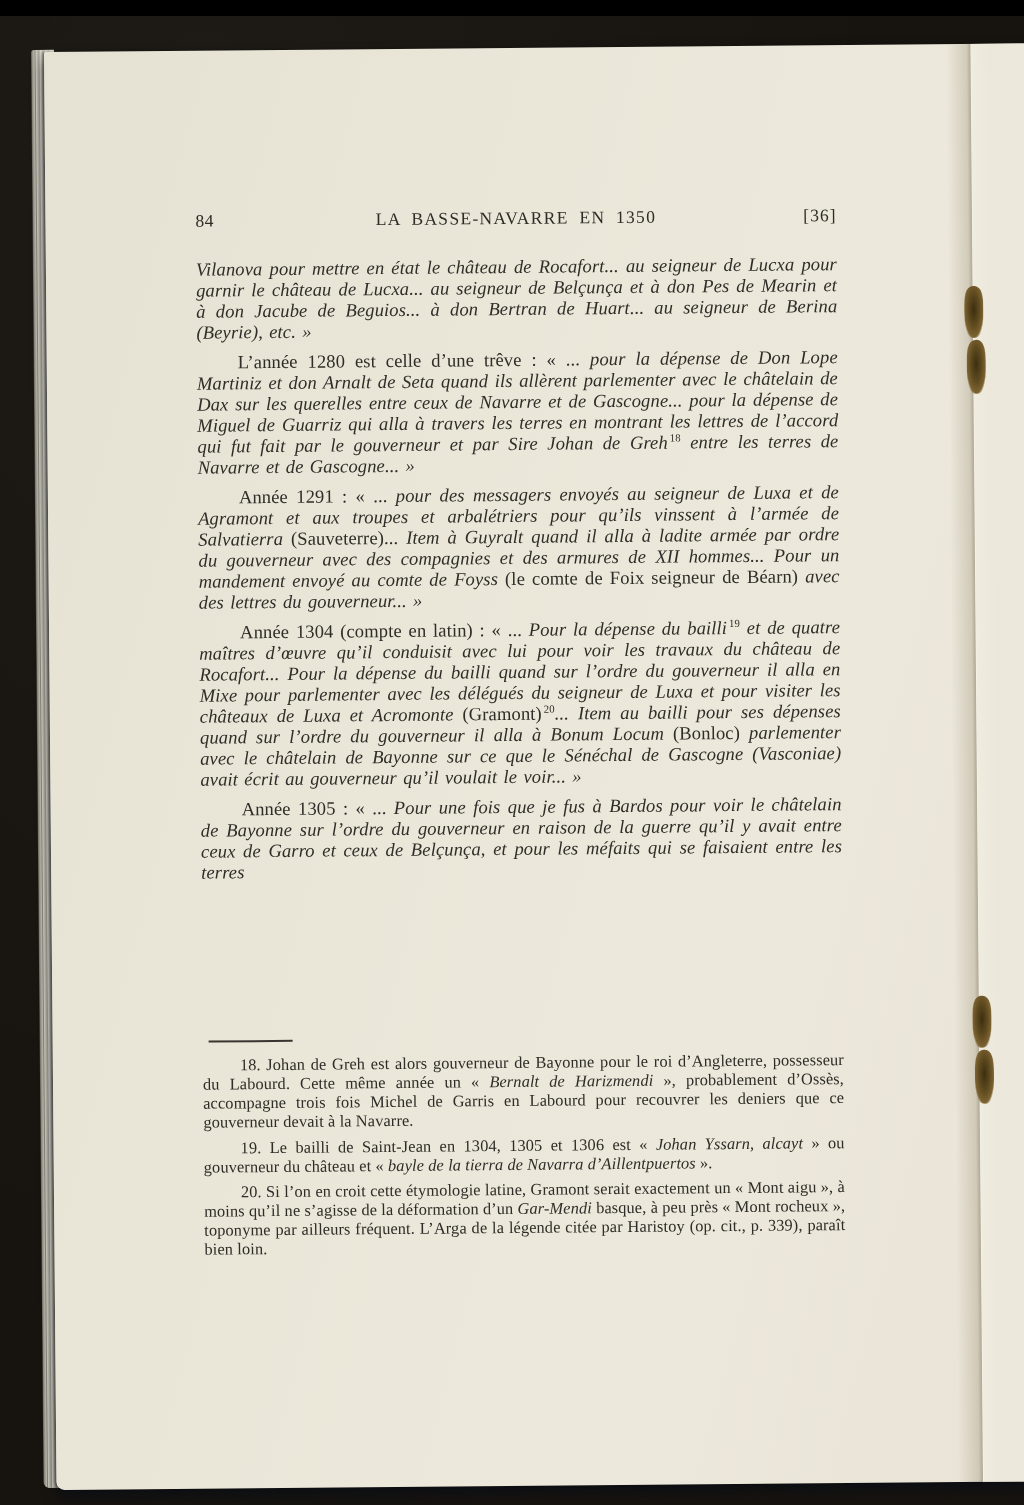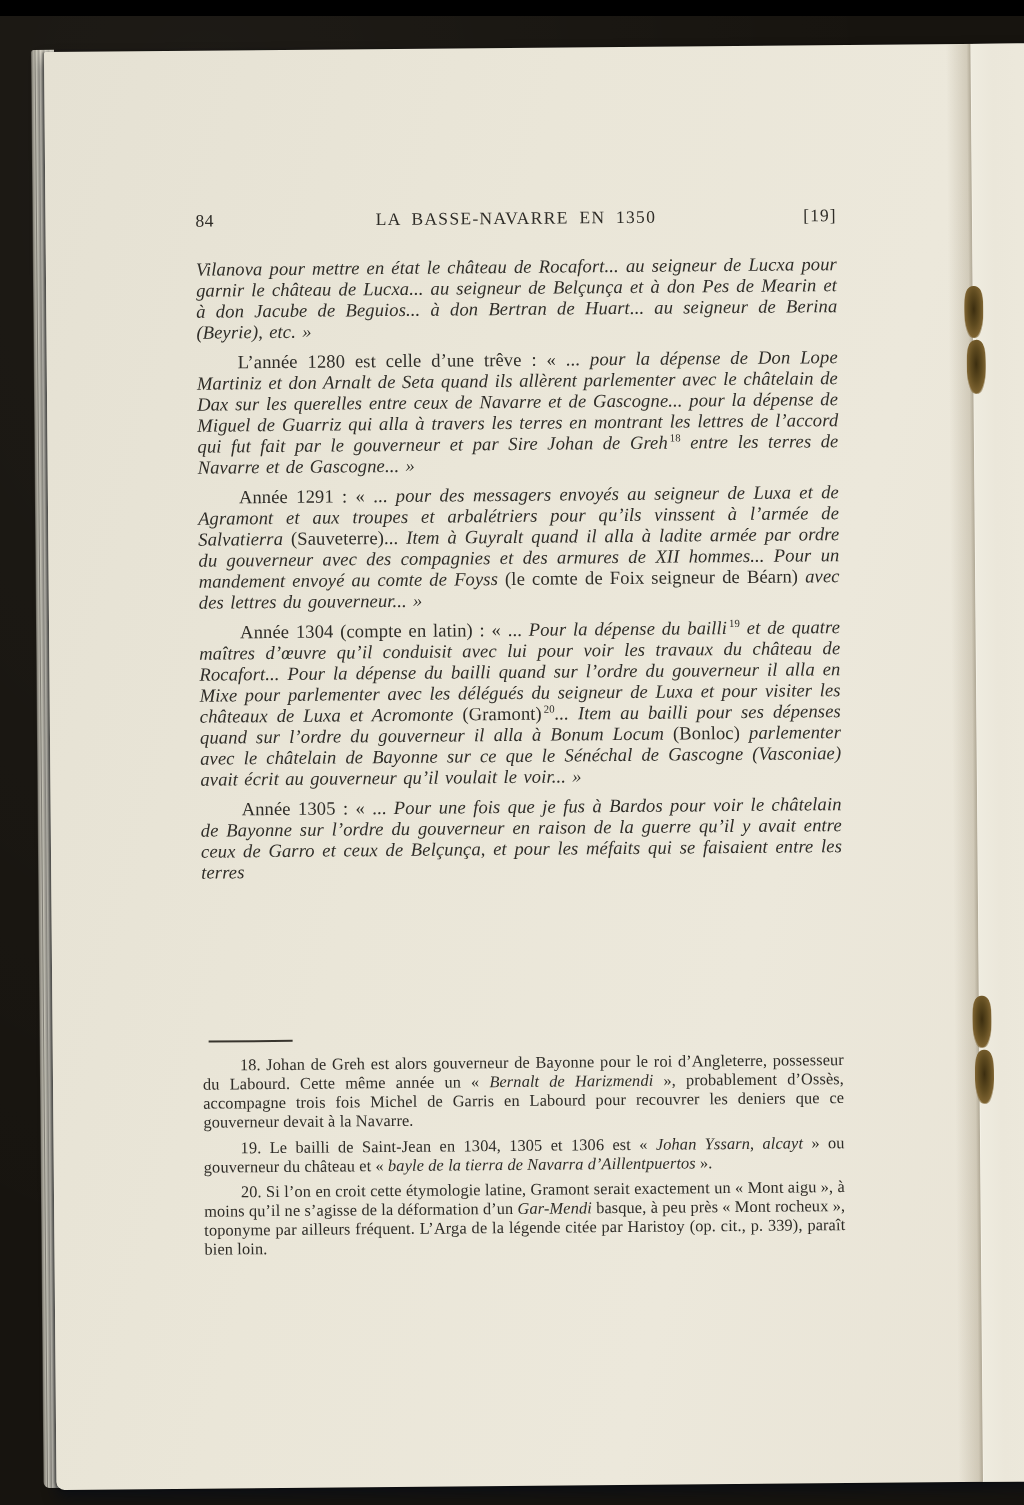--- a/index.html
+++ b/index.html
@@ -143,21 +143,21 @@
     <div class="binding-mark" style="left:920px; top:952px; height:110px;">
       <div class="blob b1"></div>
       <div class="blob b2"></div>
     </div>
 
     <div class="text-block">
 
       <div class="page-header">
         <span class="page-number">84</span>
         <span class="running-title">LA BASSE-NAVARRE EN 1350</span>
-        <span class="column-ref">[19]</span>
+        <span class="column-ref">[36]</span>
       </div>
 
       <div class="body-text">
         <p><span class="it">Vilanova pour mettre en état le château de Rocafort... au seigneur de Lucxa pour garnir le château de Lucxa... au seigneur de Belçunça et à don Pes de Mearin et à don Jacube de Beguios... à don Bertran de Huart... au seigneur de Berina (Beyrie), etc. »</span></p>
         <p class="indent"><span>L’année 1280 est celle d’une trêve : « ... </span><span class="it">pour la dépense de Don Lope Martiniz et don Arnalt de Seta quand ils allèrent parlementer avec le châtelain de Dax sur les querelles entre ceux de Navarre et de Gascogne... pour la dépense de Miguel de Guarriz qui alla à travers les terres en montrant les lettres de l’accord qui fut fait par le gouverneur et par Sire Johan de Greh</span><sup>18</sup><span class="it"> entre les terres de Navarre et de Gascogne... »</span></p>
         <p class="indent"><span>Année 1291 : « ... </span><span class="it">pour des messagers envoyés au seigneur de Luxa et de Agramont et aux troupes et arbalétriers pour qu’ils vinssent à l’armée de Salvatierra </span><span>(Sauveterre)... </span><span class="it">Item à Guyralt quand il alla à ladite armée par ordre du gouverneur avec des compagnies et des armures de XII hommes... Pour un mandement envoyé au comte de Foyss </span><span>(le comte de Foix seigneur de Béarn) </span><span class="it">avec des lettres du gouverneur... »</span></p>
         <p class="indent"><span>Année 1304 (compte en latin) : « ... </span><span class="it">Pour la dépense du bailli</span><sup>19</sup><span class="it"> et de quatre maîtres d’œuvre qu’il conduisit avec lui pour voir les travaux du château de Rocafort... Pour la dépense du bailli quand sur l’ordre du gouverneur il alla en Mixe pour parlementer avec les délégués du seigneur de Luxa et pour visiter les châteaux de Luxa et Acromonte </span><span>(Gramont)</span><sup>20</sup><span class="it">... Item au bailli pour ses dépenses quand sur l’ordre du gouverneur il alla à Bonum Locum </span><span>(Bonloc) </span><span class="it">parlementer avec le châtelain de Bayonne sur ce que le Sénéchal de Gascogne (Vasconiae) avait écrit au gouverneur qu’il voulait le voir... »</span></p>
         <p class="indent"><span>Année 1305 : « ... </span><span class="it">Pour une fois que je fus à Bardos pour voir le châtelain de Bayonne sur l’ordre du gouverneur en raison de la guerre qu’il y avait entre ceux de Garro et ceux de Belçunça, et pour les méfaits qui se faisaient entre les terres</span></p>
       </div>
 

